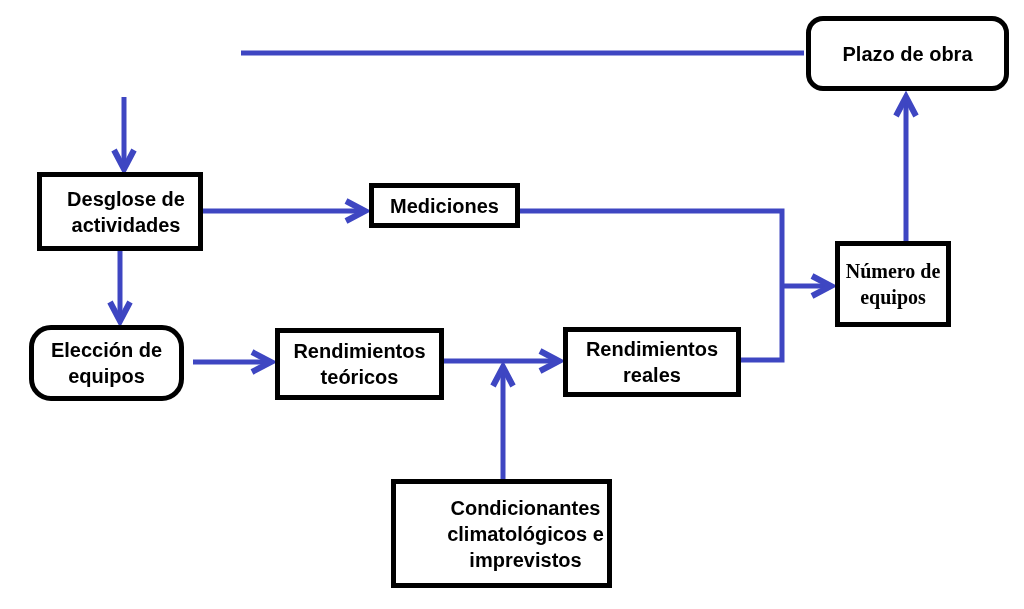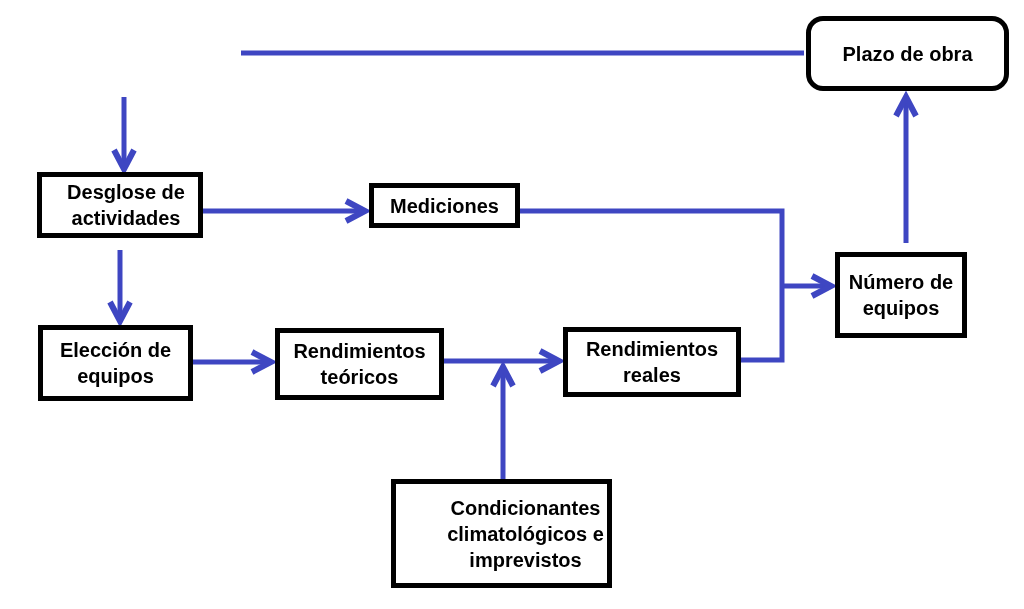--- a/index.html
+++ b/index.html
@@ -29,26 +29,26 @@
     font-weight:bold;
     font-size:20px;
     line-height:1.3;
     color:var(--text);
     white-space:pre-line;
   }
   .rounded{border-radius:17px;}
   
   #n-estudio       {left:14px;  top:10px;  width:227px; height:87px;}
   #n-plazo         {left:806px; top:16px;  width:203px; height:75px;}
-  #n-desglose      {left:37px;  top:172px; width:166px; height:66px;padding-left:12px;}
+  #n-desglose      {left:37px;  top:172px; width:166px; height:79px;padding-left:12px;}
   #n-mediciones    {left:369px; top:183px; width:151px; height:45px;}
-  #n-eleccion      {left:38px;  top:325px; width:155px; height:76px;}
+  #n-eleccion      {left:29px;  top:325px; width:155px; height:76px;border-radius:22px;}
   #n-teoricos      {left:275px; top:328px; width:169px; height:72px;}
   #n-reales        {left:563px; top:327px; width:178px; height:70px;}
-  #n-numero        {left:835px; top:252px; width:132px; height:86px;}
+  #n-numero        {left:835px; top:241px; width:116px; height:86px;font-family:Liberation Serif, serif;}
   #n-condicionantes{left:391px; top:479px; width:221px; height:109px;padding-left:48px;}
 </style>
 </head>
 <body>
 
 <div id="canvas">
 
   <svg id="wires" viewBox="0 0 1024 609" xmlns="http://www.w3.org/2000/svg">
     <defs>
       <marker id="chev" markerUnits="userSpaceOnUse" markerWidth="30" markerHeight="28" viewBox="0 0 30 28" refX="24" refY="14" orient="auto" style="overflow:visible">

